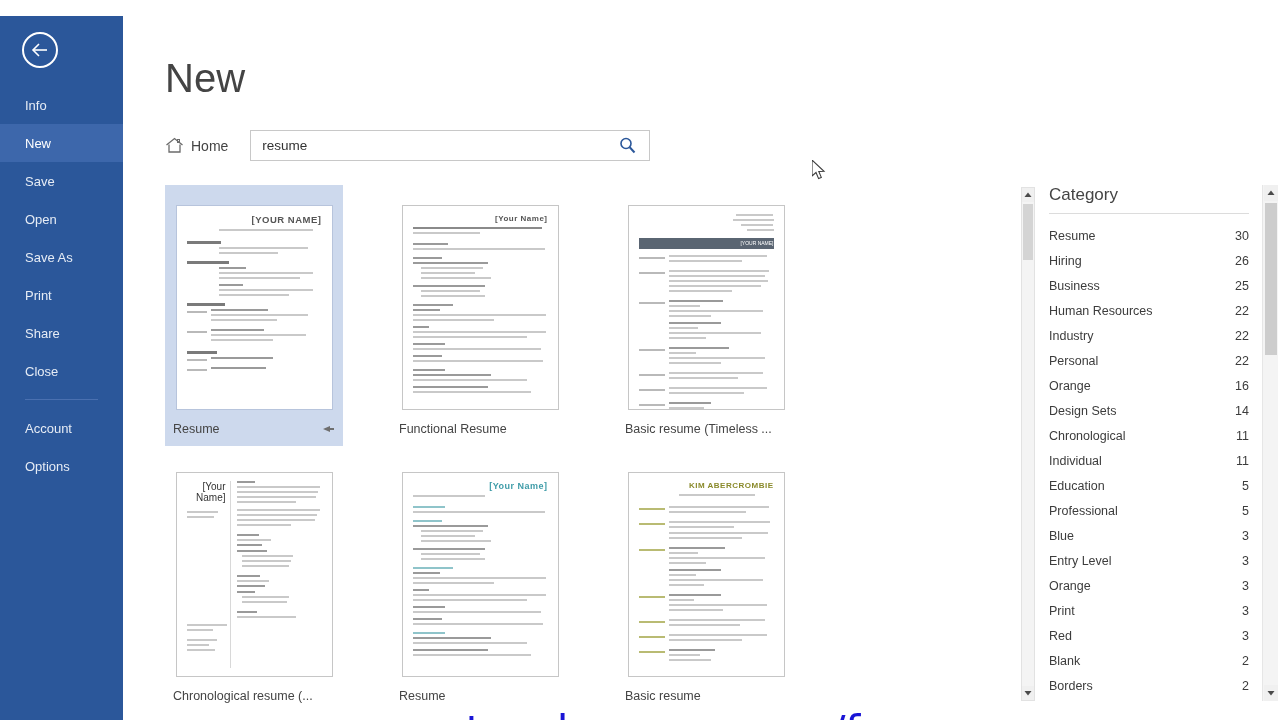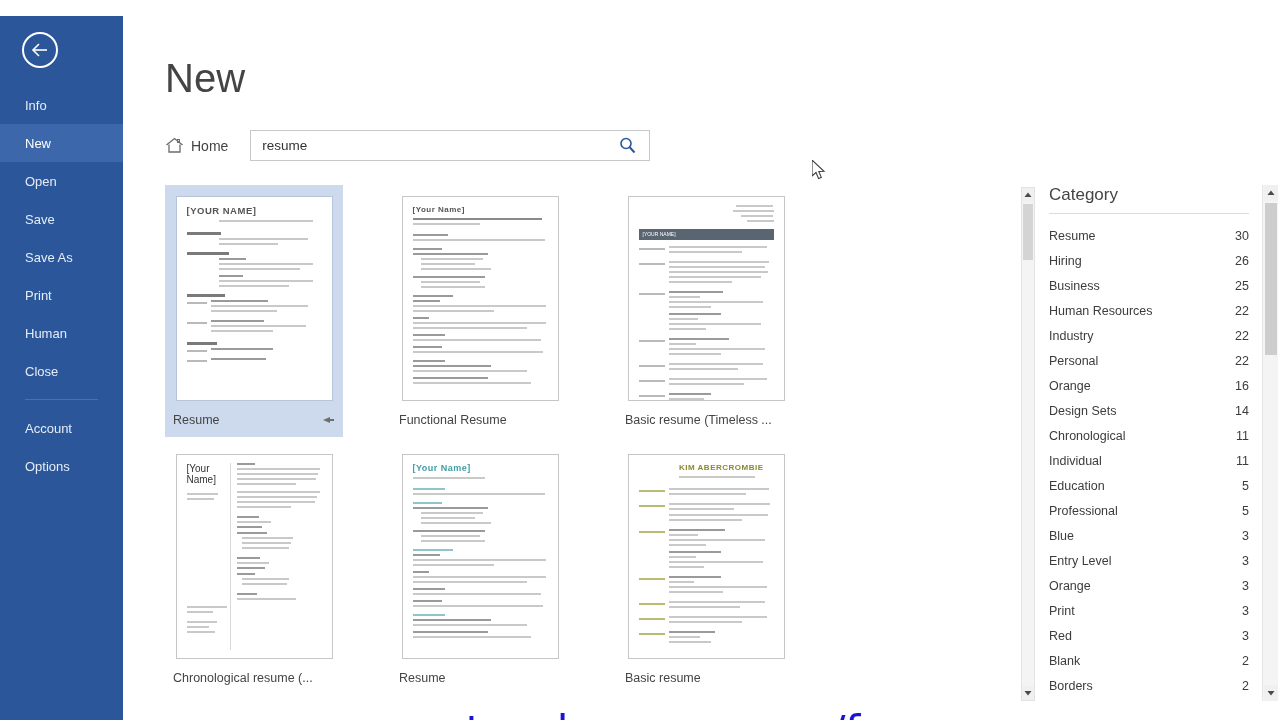--- a/index.html
+++ b/index.html
@@ -89,22 +89,22 @@
 
   
   .gallery { position: absolute; left: 42px; top: 159px; width: 840px; }
   .grid { display: flex; flex-wrap: wrap; }
   .card { width: 226px; margin-right: 0px; padding: 2px; }
   .card.selected { background: #cdd9ed; width: 178px; margin-right: 48px; padding: 8px 8px 10px 8px; }
   .card.plain { width: 178px; margin-right: 48px; padding: 8px 8px 10px 8px; }
   .row2 { margin-top: 6px; }
   .thumb {
     width: 157px; height: 205px; background: #fff;
-    border: 1px solid #c6c6c6; margin: 3px auto;
-    position: relative; overflow: hidden;
+    border: 1px solid #c6c6c6; margin: 12px auto;
+    position: relative; overflow: hidden; text-align: right;
   }
   .card.selected .thumb { border-color: #b7c4dc; }
   .card-label {
     display: flex; align-items: center; justify-content: space-between;
     margin-top: 12px; font-size: 12.5px; color: #444;
     white-space: nowrap; overflow: hidden;
   }
   .pin { width: 14px; height: 14px; flex: none; }
 
   
@@ -197,33 +197,33 @@
       </svg>
     </div>
     <div class="nav">
       <div class="nav-item">
         <span>Info</span>
       </div>
       <div class="nav-item active">
         <span>New</span>
       </div>
       <div class="nav-item">
+        <span>Save</span>
+      </div>
+      <div class="nav-item">
         <span>Open</span>
       </div>
       <div class="nav-item">
-        <span>Save</span>
-      </div>
-      <div class="nav-item">
         <span>Save As</span>
       </div>
       <div class="nav-item">
         <span>Print</span>
       </div>
       <div class="nav-item">
-        <span>Human</span>
+        <span>Share</span>
       </div>
       <div class="nav-item">
         <span>Close</span>
       </div>
       <div class="nav-sep"></div>
       <div class="nav-item">
         <span>Account</span>
       </div>
       <div class="nav-item">
         <span>Options</span>

